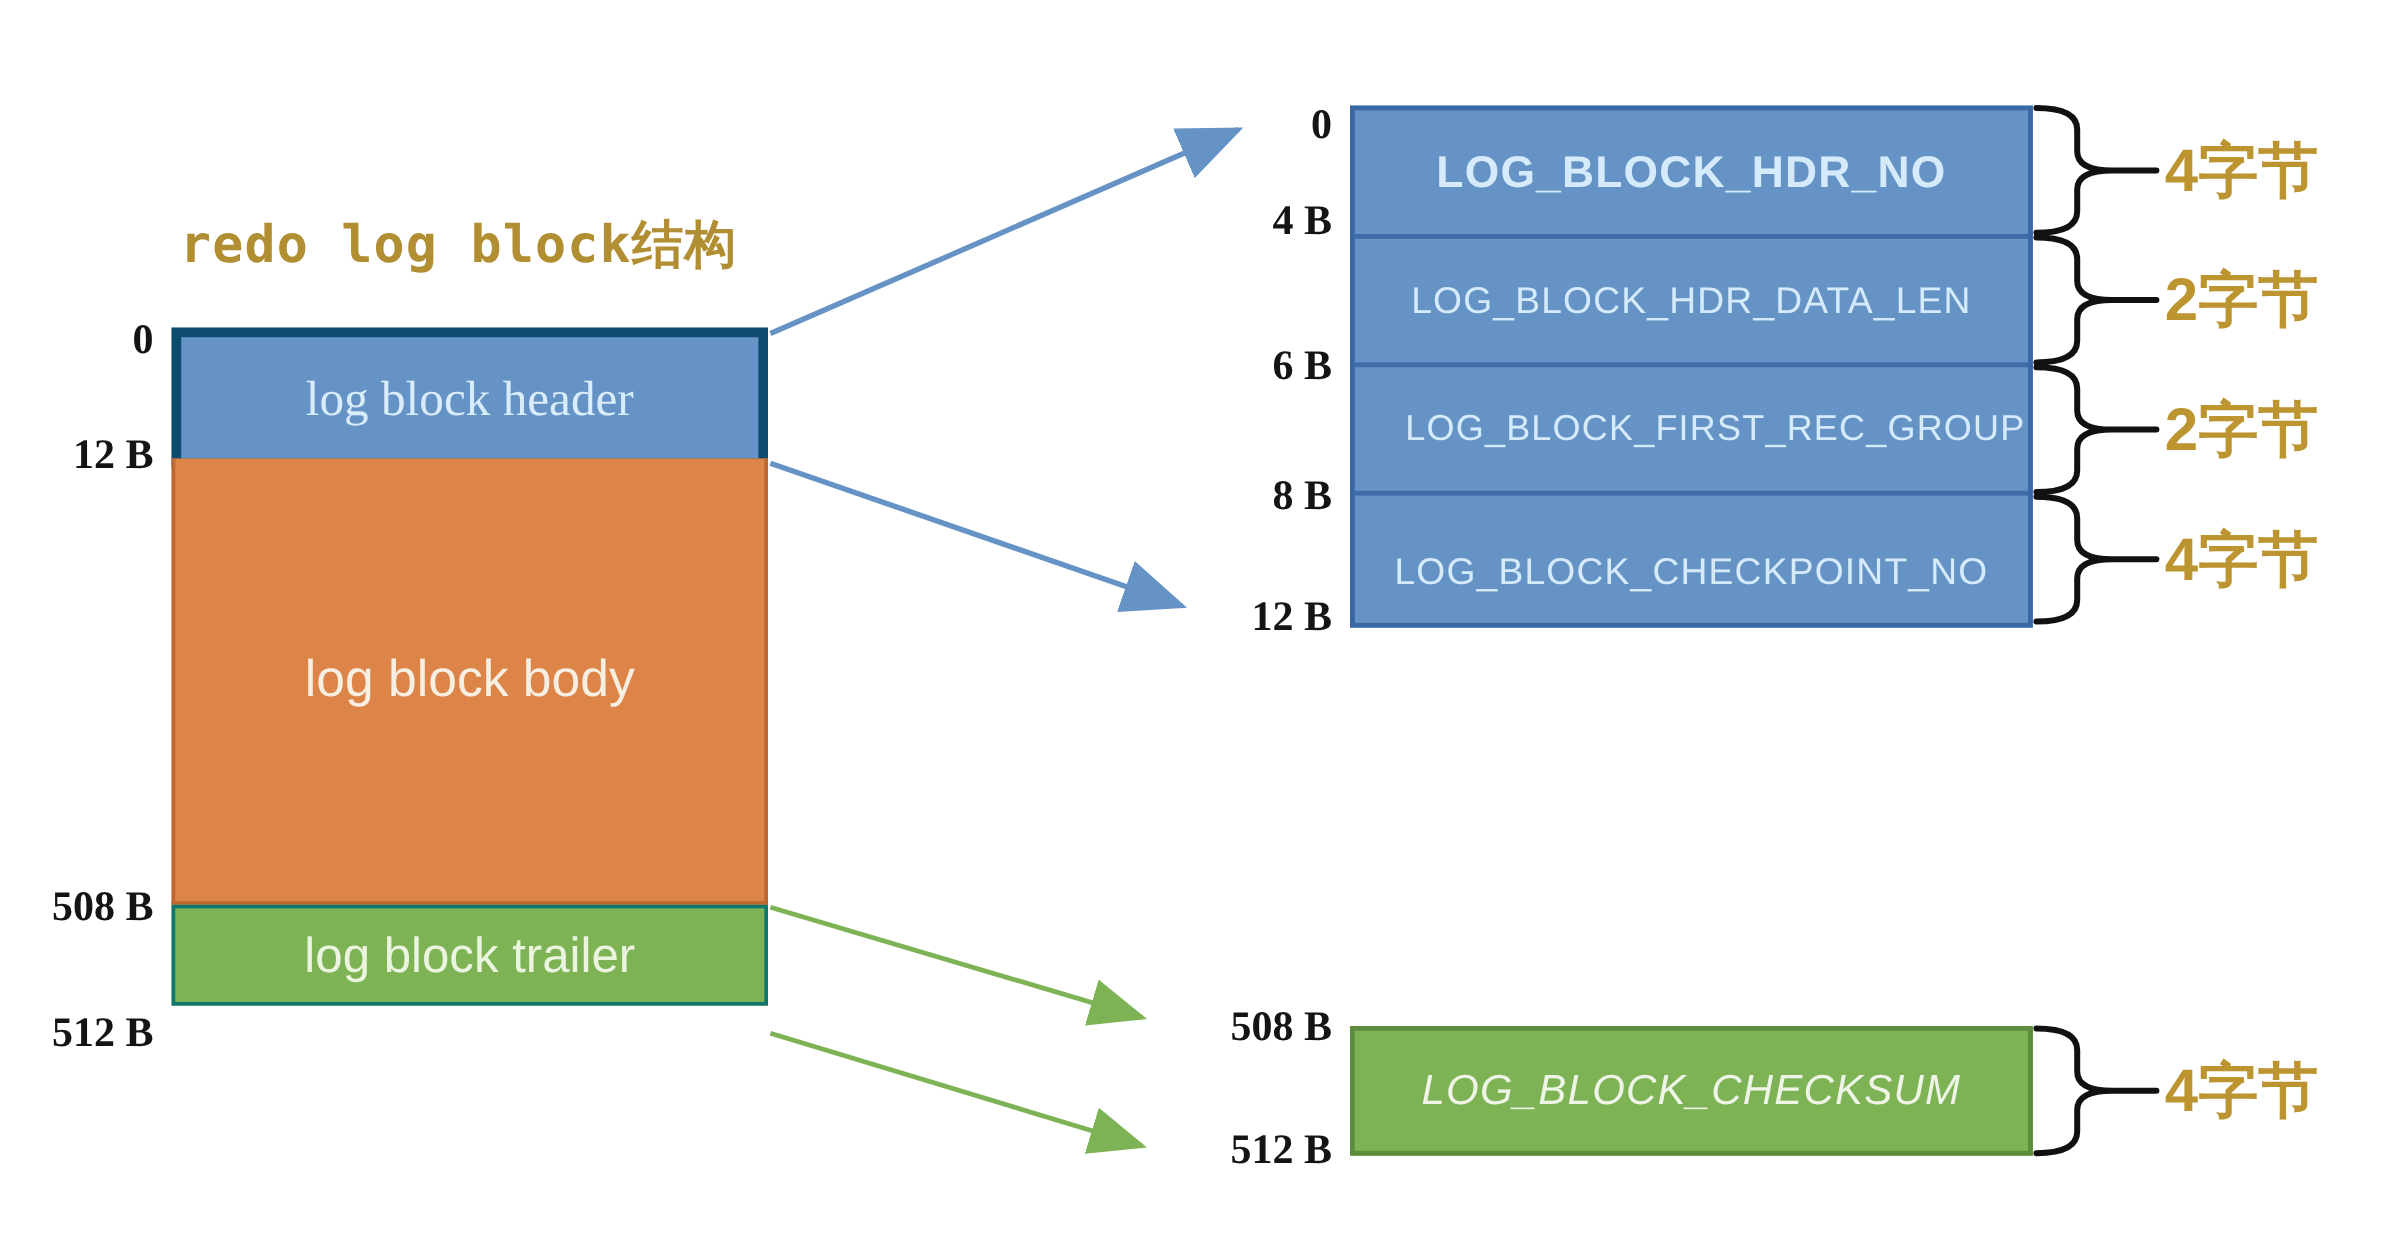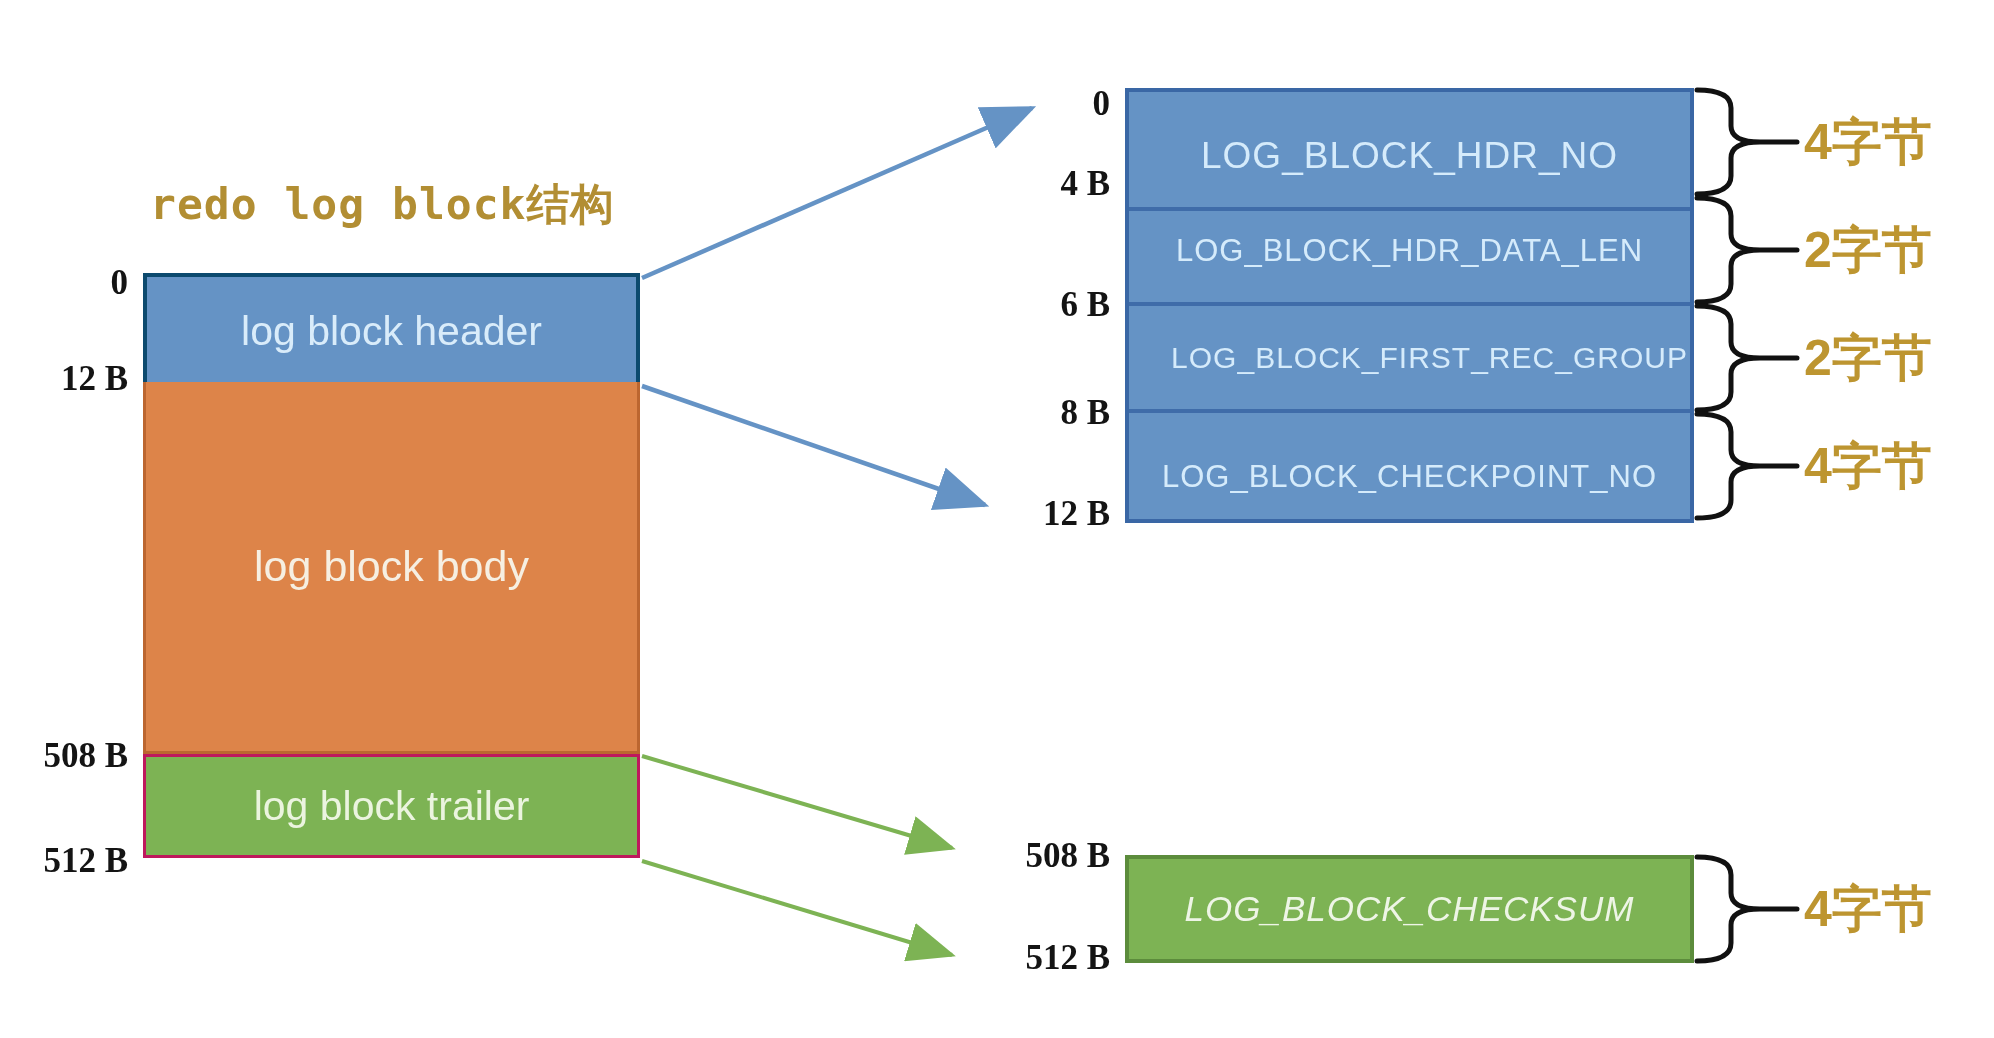--- a/index.html
+++ b/index.html
@@ -13,23 +13,23 @@
   .title {
     left:150px; top:172px; width:520px; height:64px;
     font-family:"DejaVu Sans Mono", monospace;
     font-weight:bold; font-size:43px; line-height:64px;
     color:#b28e33; letter-spacing:1px; white-space:nowrap;
   }
 
   
   .stack { left:143px; top:273px; width:497px; height:587px; }
   .seg { position:absolute; left:0; width:497px; display:flex; align-items:center; justify-content:center; box-sizing:border-box; }
-  .seg-header { top:0;    height:117px; background:#6593c5; border:4px solid #0c4a6e; }
+  .seg-header { top:0;    height:117px; background:#6593c5; border:8px solid #0c4a6e;font-family:Liberation Serif, serif; }
   .seg-body   { top:109px; height:372px; background:#dd8449; border:3px solid #bc6630; border-top:none; }
-  .seg-trailer{ top:481px; height:104px; background:#7db354; border:3px solid #be185d; }
+  .seg-trailer{ top:481px; height:84px; background:#7db354; border:3px solid #0f766e; }
   .seg-label { color:#d9ecfa; font-size:41px; white-space:nowrap; }
   .seg-body .seg-label   { color:#f6efe2; font-size:43px; }
   .seg-trailer .seg-label{ color:#ebf4df; font-size:41px; }
 
   
   .off {
     font-family:"Liberation Serif", serif; font-weight:bold;
     font-size:35px; line-height:40px; color:#141414;
     text-align:right; white-space:nowrap;
   }
@@ -106,21 +106,21 @@
     </div>
   </div>
 
   <div class="abs off off-r" style="top:84px;">0</div>
   <div class="abs off off-r" style="top:164px;">4 B</div>
   <div class="abs off off-r" style="top:285px;">6 B</div>
   <div class="abs off off-r" style="top:393px;">8 B</div>
   <div class="abs off off-r" style="top:494px;">12 B</div>
 
   <div class="abs hdr-table">
-    <div class="hdr-row" style="top:12px;">
+    <div class="hdr-row" style="top:0;font-weight:bold;">
       <span class="row-label" style="font-size:37px;">LOG_BLOCK_HDR_NO</span>
     </div>
     <div class="hdr-row" style="top:107px;">
       <span class="row-label" style="font-size:31px;">LOG_BLOCK_HDR_DATA_LEN</span>
     </div>
     <div class="hdr-row" style="top:214px;padding-left:40px;">
       <span class="row-label" style="font-size:30px;">LOG_BLOCK_FIRST_REC_GROUP</span>
     </div>
     <div class="hdr-row" style="top:321px;margin-top:10px;">
       <span class="row-label" style="font-size:31px;">LOG_BLOCK_CHECKPOINT_NO</span>

